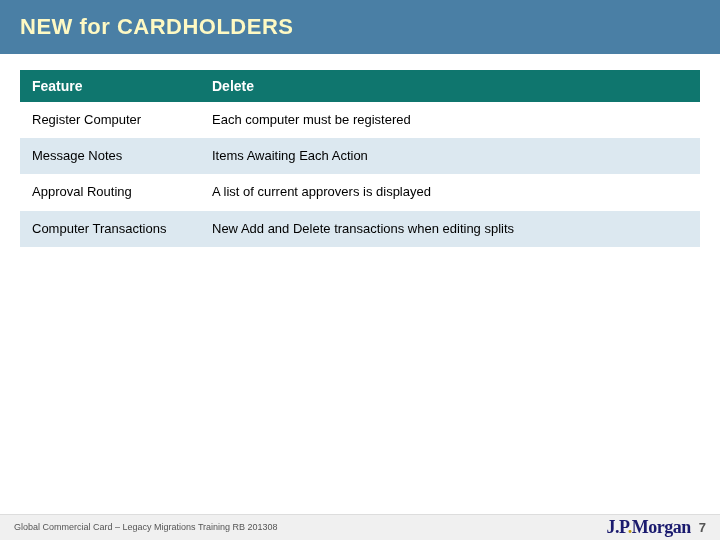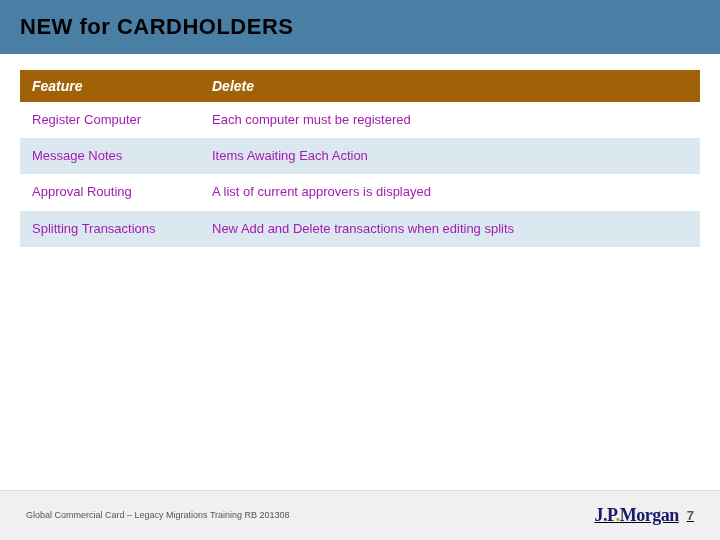--- a/index.html
+++ b/index.html
@@ -15,94 +15,92 @@
 
     .header {
       background: #4a7fa5;
       padding: 14px 20px;
       color: white;
     }
 
     .header-title {
       font-size: 22px;
       font-weight: bold;
-      color: #000000;
+      color: #fef9c3;
       letter-spacing: 0.5px;
     }
 
     .content {
       padding: 16px 20px;
     }
 
     table {
       width: 100%;
       border-collapse: collapse;
       font-size: 13px;
     }
 
     thead tr {
-      background: #a16207;
+      background: #0f766e;
       color: white;
-      font-style: italic;
     }
 
     thead th {
       padding: 8px 12px;
       text-align: left;
       font-weight: bold;
       font-size: 14px;
     }
 
     tbody tr:nth-child(even) {
       background: #dce8f0;
     }
 
     tbody tr:nth-child(odd) {
       background: #ffffff;
     }
 
     tbody td {
       padding: 9px 12px;
       vertical-align: top;
-      color: #a21caf;
+      color: #000000;
       font-size: 13px;
       line-height: 1.4;
     }
 
     tbody td:first-child {
       font-weight: 500;
       white-space: nowrap;
       width: 180px;
     }
 
     .footer {
       position: absolute;
       bottom: 0;
       left: 0;
       right: 0;
-      height: 50px;
+      height: 26px;
       background: #f0f0f0;
       display: flex;
       align-items: center;
       justify-content: space-between;
-      padding: 0 26px;
+      padding: 0 14px;
       border-top: 1px solid #ddd;
     }
 
     .footer-text {
       font-size: 9px;
       color: #555;
       line-height: 1.5;
     }
 
     .footer-right {
       display: flex;
       align-items: center;
       gap: 8px;
-      text-decoration: underline;
     }
 
     .jpmorgan-logo {
       font-size: 18px;
       font-family: Georgia, serif;
       color: #1a1a6e;
       font-weight: bold;
       letter-spacing: -0.5px;
     }
 
@@ -138,21 +136,21 @@
         </tr>
         <tr>
           <td>Message Notes</td>
           <td>Items Awaiting Each Action</td>
         </tr>
         <tr>
           <td>Approval Routing</td>
           <td>A list of current approvers is displayed</td>
         </tr>
         <tr>
-          <td>Splitting Transactions</td>
+          <td>Computer Transactions</td>
           <td>New Add and Delete transactions when editing splits</td>
         </tr>
       </tbody>
   </table>
 </div>
 
 <div class="footer">
   <div class="footer-text">
     <div>Global Commercial Card – Legacy Migrations Training RB 201308</div>
   </div>

